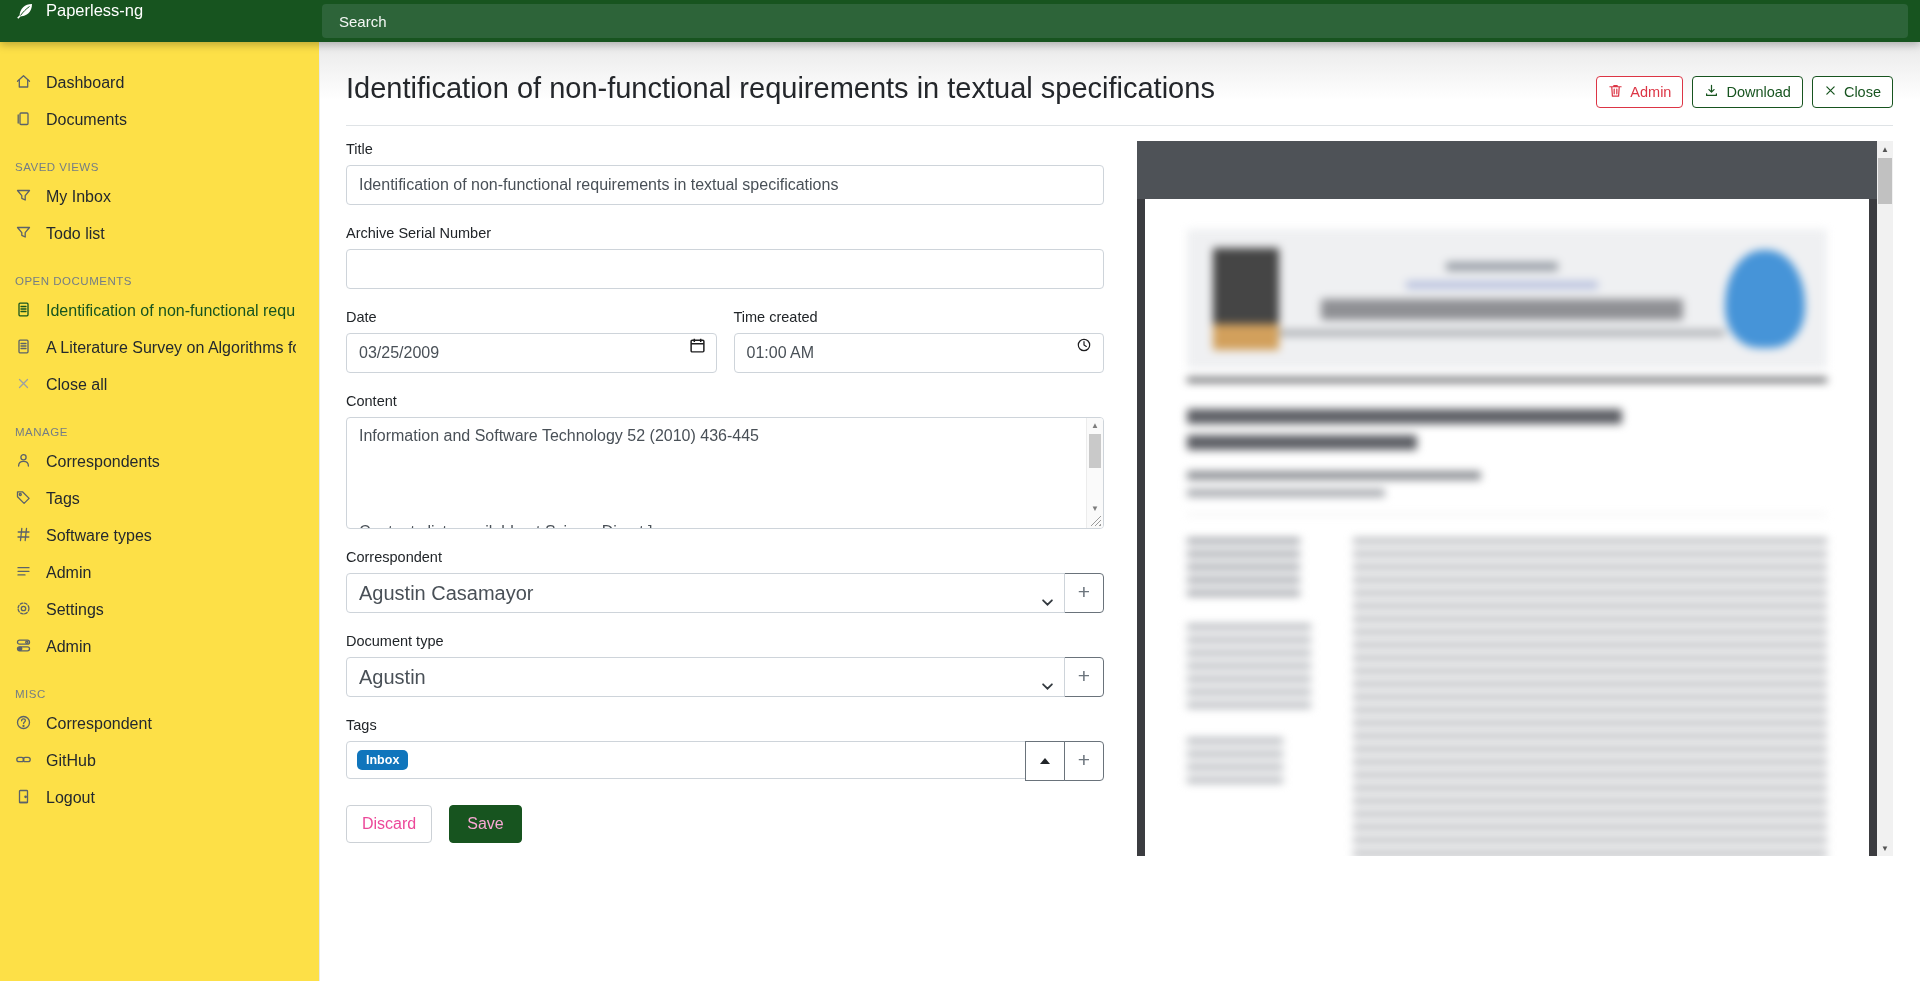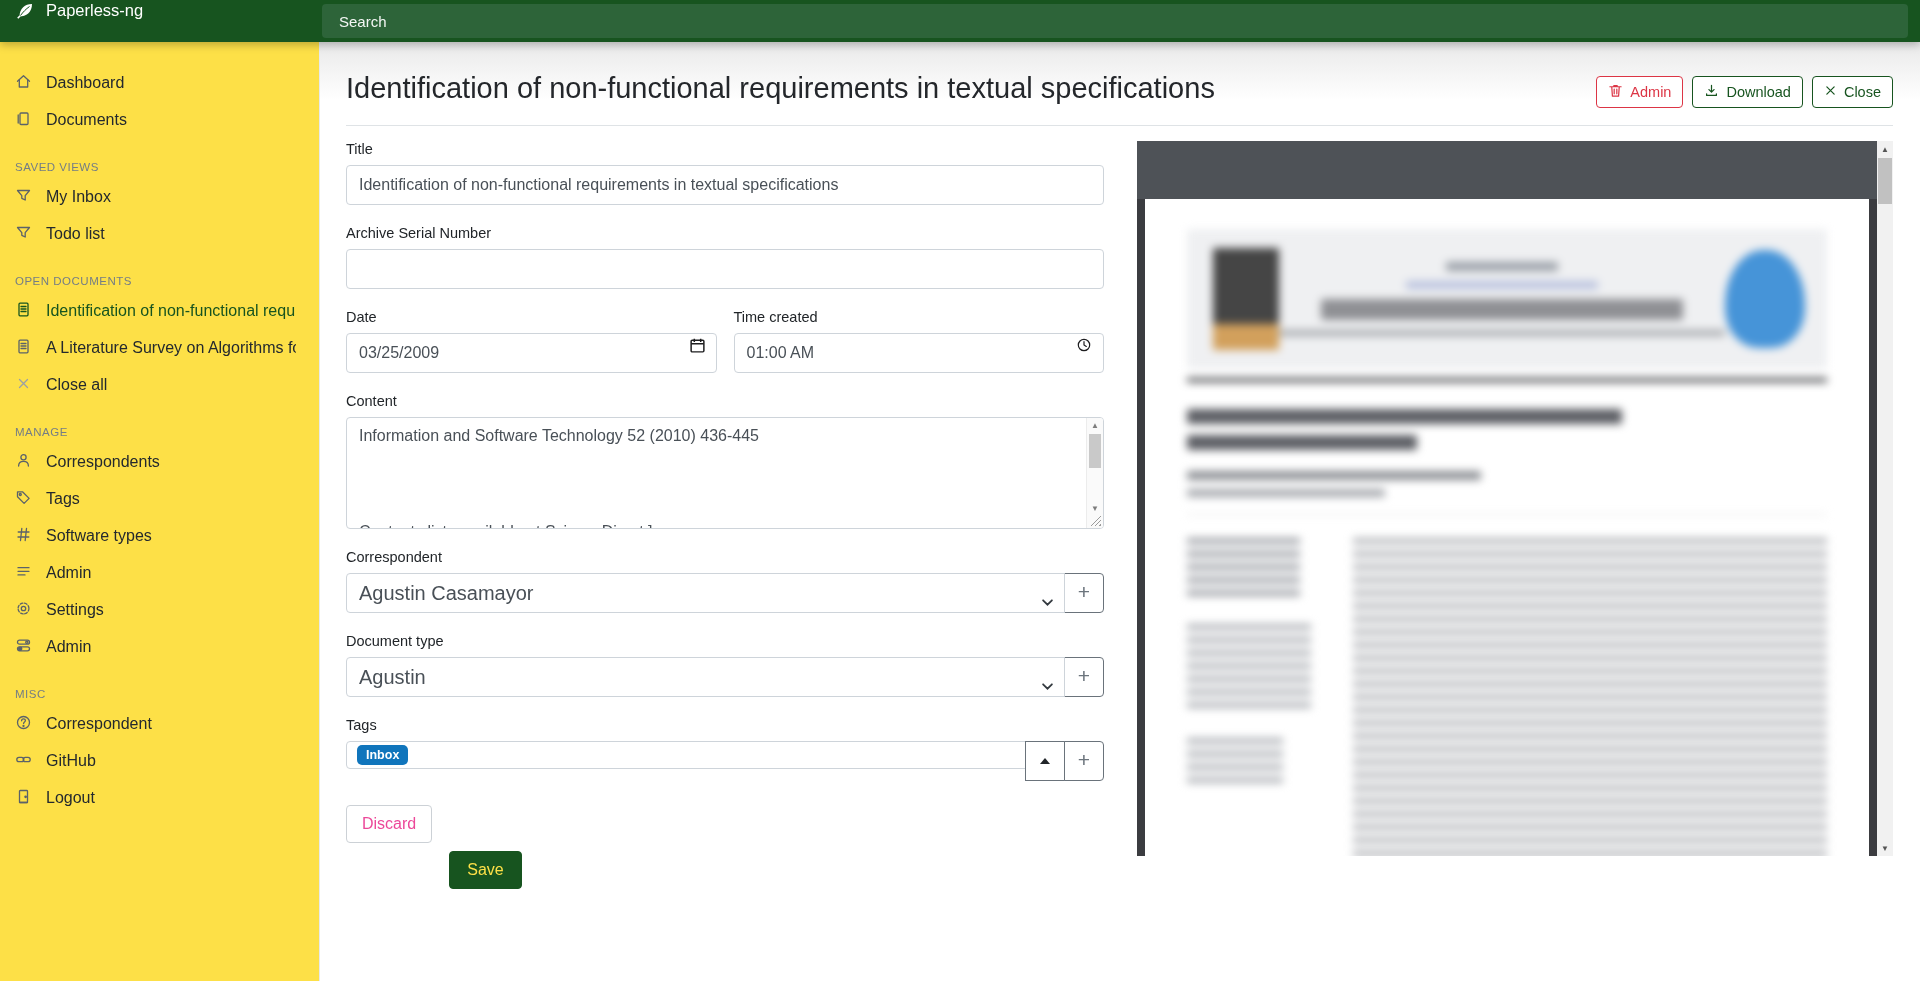--- a/index.html
+++ b/index.html
@@ -72,30 +72,30 @@
     background:#fff; display:flex; align-items:center; padding:0 30px 0 12px;
     font-size:20px; color:#495057; position:relative; cursor:pointer; }
   .fselect .chev { position:absolute; right:11px; top:14px; }
   .gbtn { width:40px; height:40px; flex:none; background:#fff; border:1px solid #6a737b;
     margin-left:-1px; display:flex; align-items:center; justify-content:center;
     color:#6c757d; cursor:pointer; font-family:inherit; }
   .gbtn.last { border-radius:0 4px 4px 0; }
   .gbtn .plus { font-size:21px; font-weight:300; margin-top:-2px; }
   .gbtn .caret-up { width:0; height:0; border-left:5px solid transparent;
     border-right:5px solid transparent; border-bottom:6px solid #212529; }
-  .tags-field { flex:1; height:28px; border:1px solid #ced4da; border-radius:4px 0 0 4px;
+  .tags-field { flex:1; height:38px; border:1px solid #ced4da; border-radius:4px 0 0 4px;
     background:#fff; display:flex; align-items:center; padding:0 10px; }
   .tag-pill { background:#1075bc; color:#fff; font-size:12.5px; font-weight:700;
     padding:4px 9px; border-radius:5px; line-height:1; }
 
   .form-actions { display:flex; gap:17px; margin-top:24px; }
   .btn-lg { font-size:16px; border-radius:4px; padding:7px 15px; height:38px; cursor:pointer;
     font-family:inherit; }
   .btn-discard { background:#fff; border:1px solid #ccd1d6; color:#ec4899; }
-  .btn-save { background:#17541f; border:1px solid #17541f; color:#fde047; padding:7px 17px;margin-top:46px; }
+  .btn-save { background:#17541f; border:1px solid #17541f; color:#f9a8d4; padding:7px 17px; }
 
   
   .preview { position:relative; height:715px; background:#3b3c40; }
   .pv-toolbar { position:absolute; top:0; left:0; right:16px; height:58px; background:#4e5257; }
   .pv-scroll { position:absolute; top:0; right:0; bottom:0; width:16px; background:#f1f1f1; }
   .pv-scroll .arr { position:absolute; left:0; right:0; height:16px; display:flex;
     align-items:center; justify-content:center; font-size:8px; color:#555; }
   .pv-scroll .arr.up { top:0; } .pv-scroll .arr.dn { bottom:0; }
   .pv-scroll .thumb { position:absolute; top:17px; left:1px; right:1px; height:46px; background:#c1c1c1; }
   .pv-area { position:absolute; top:58px; left:0; right:16px; bottom:0; padding:0 8px; }

